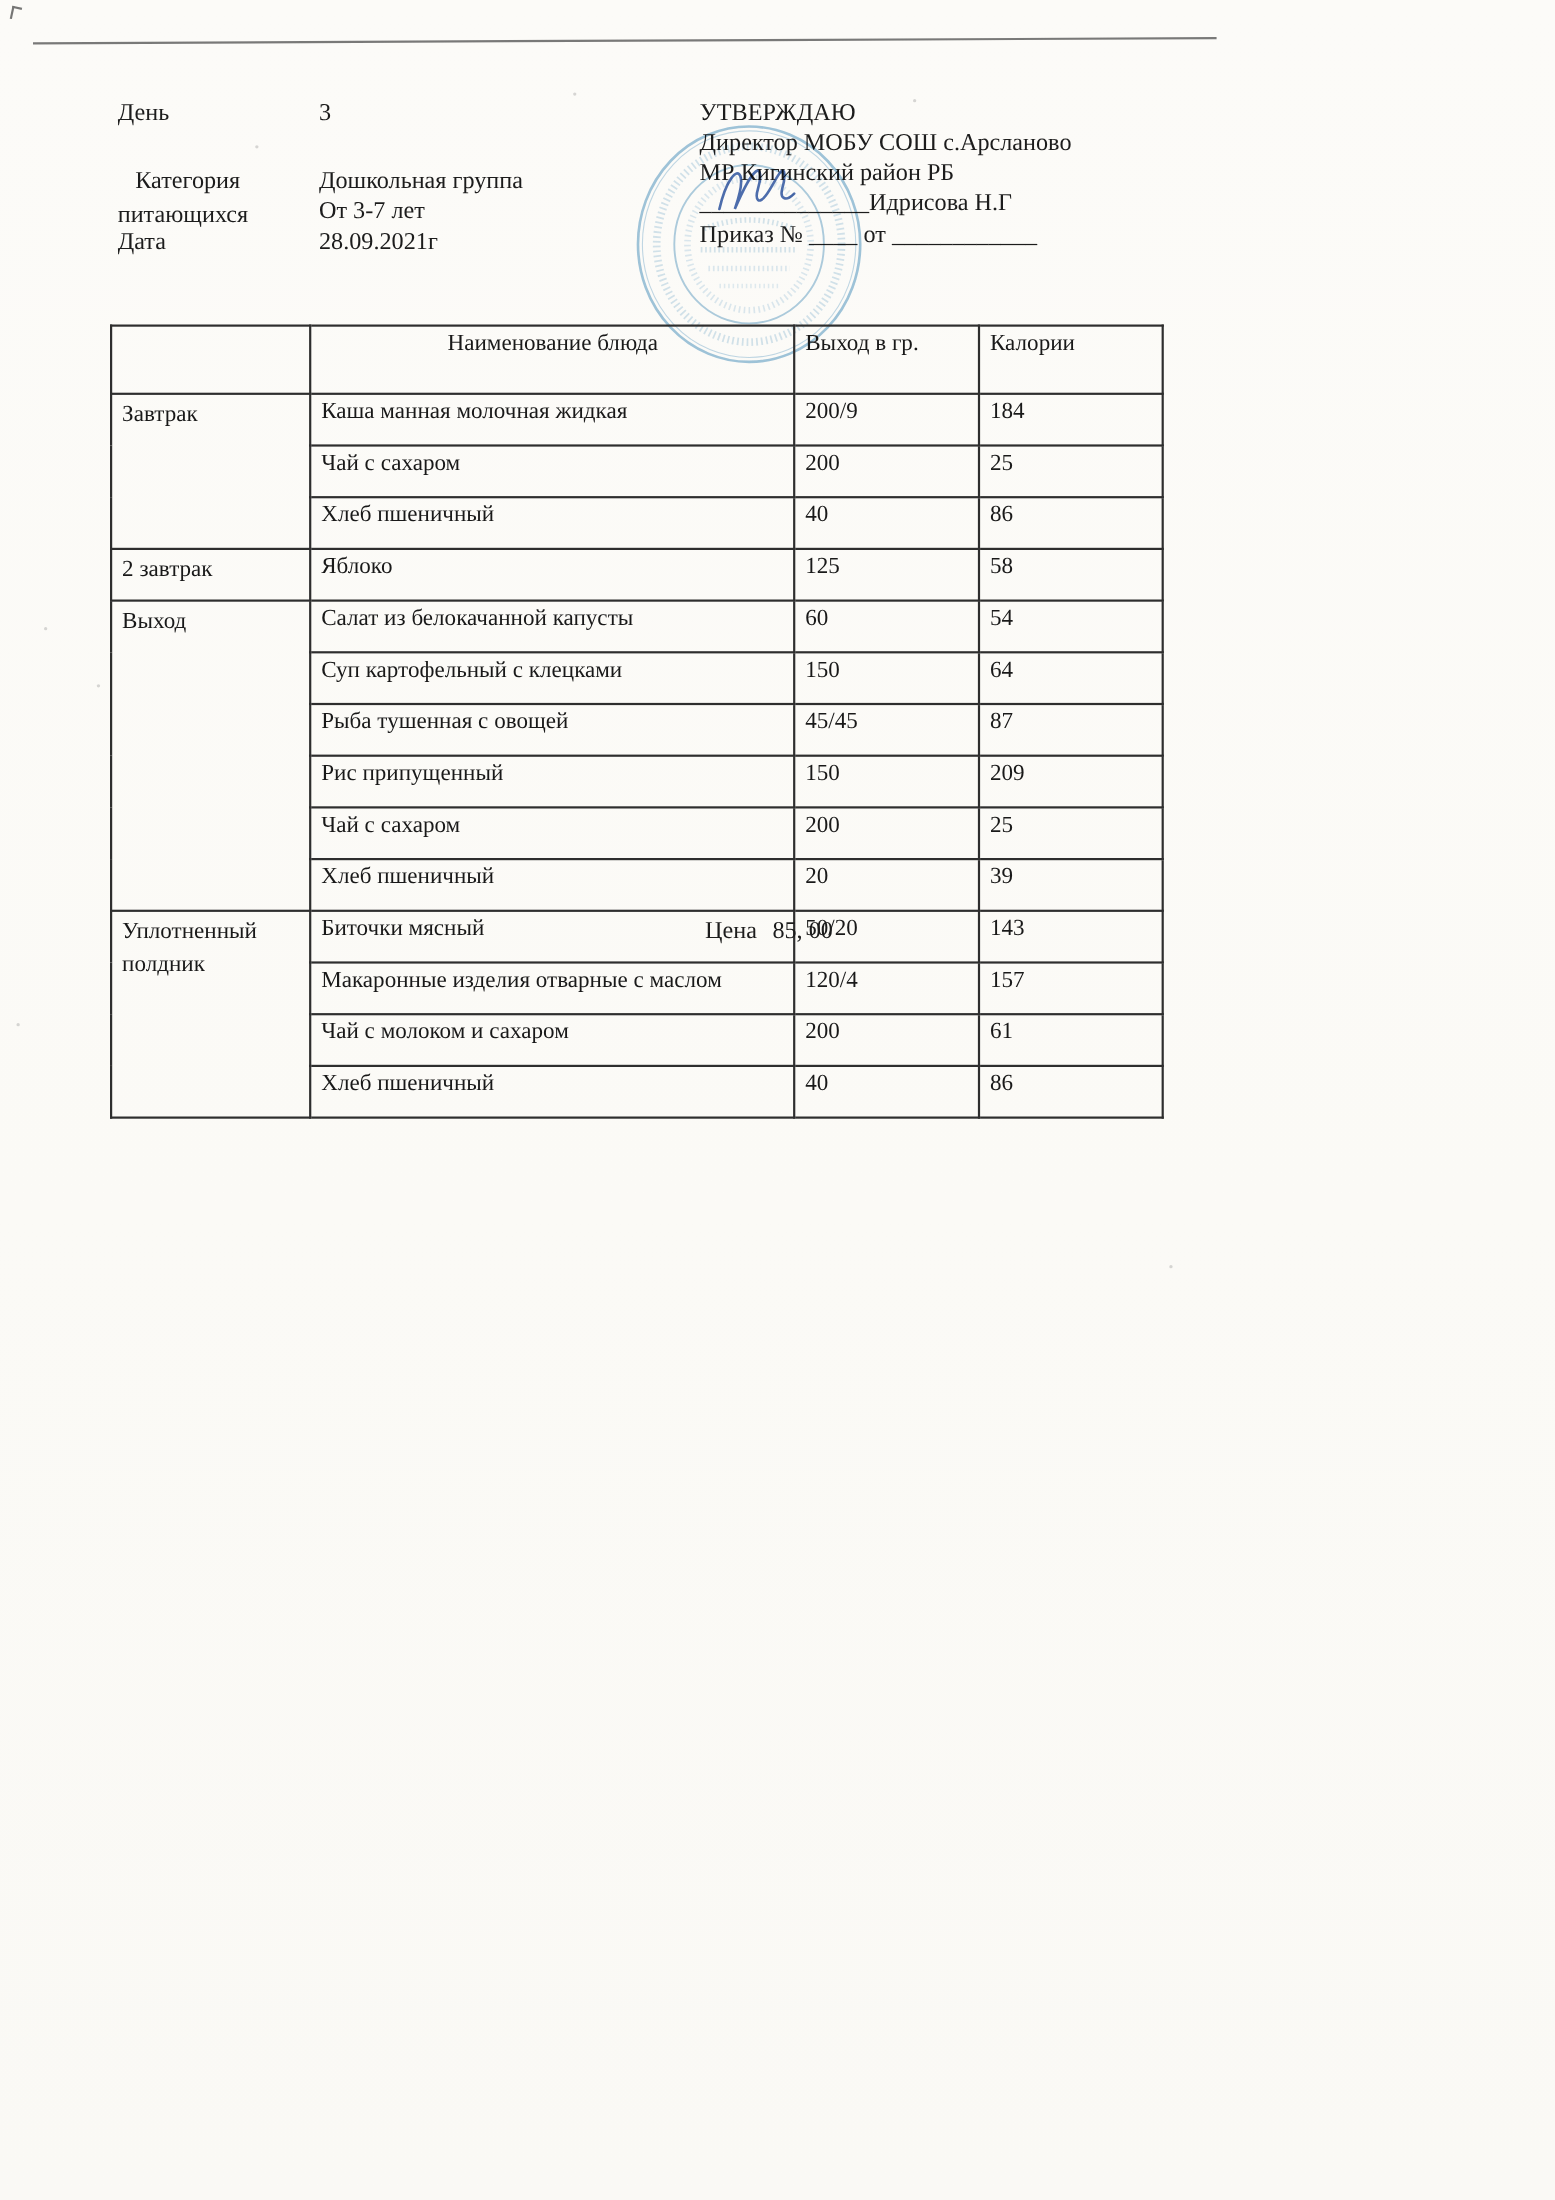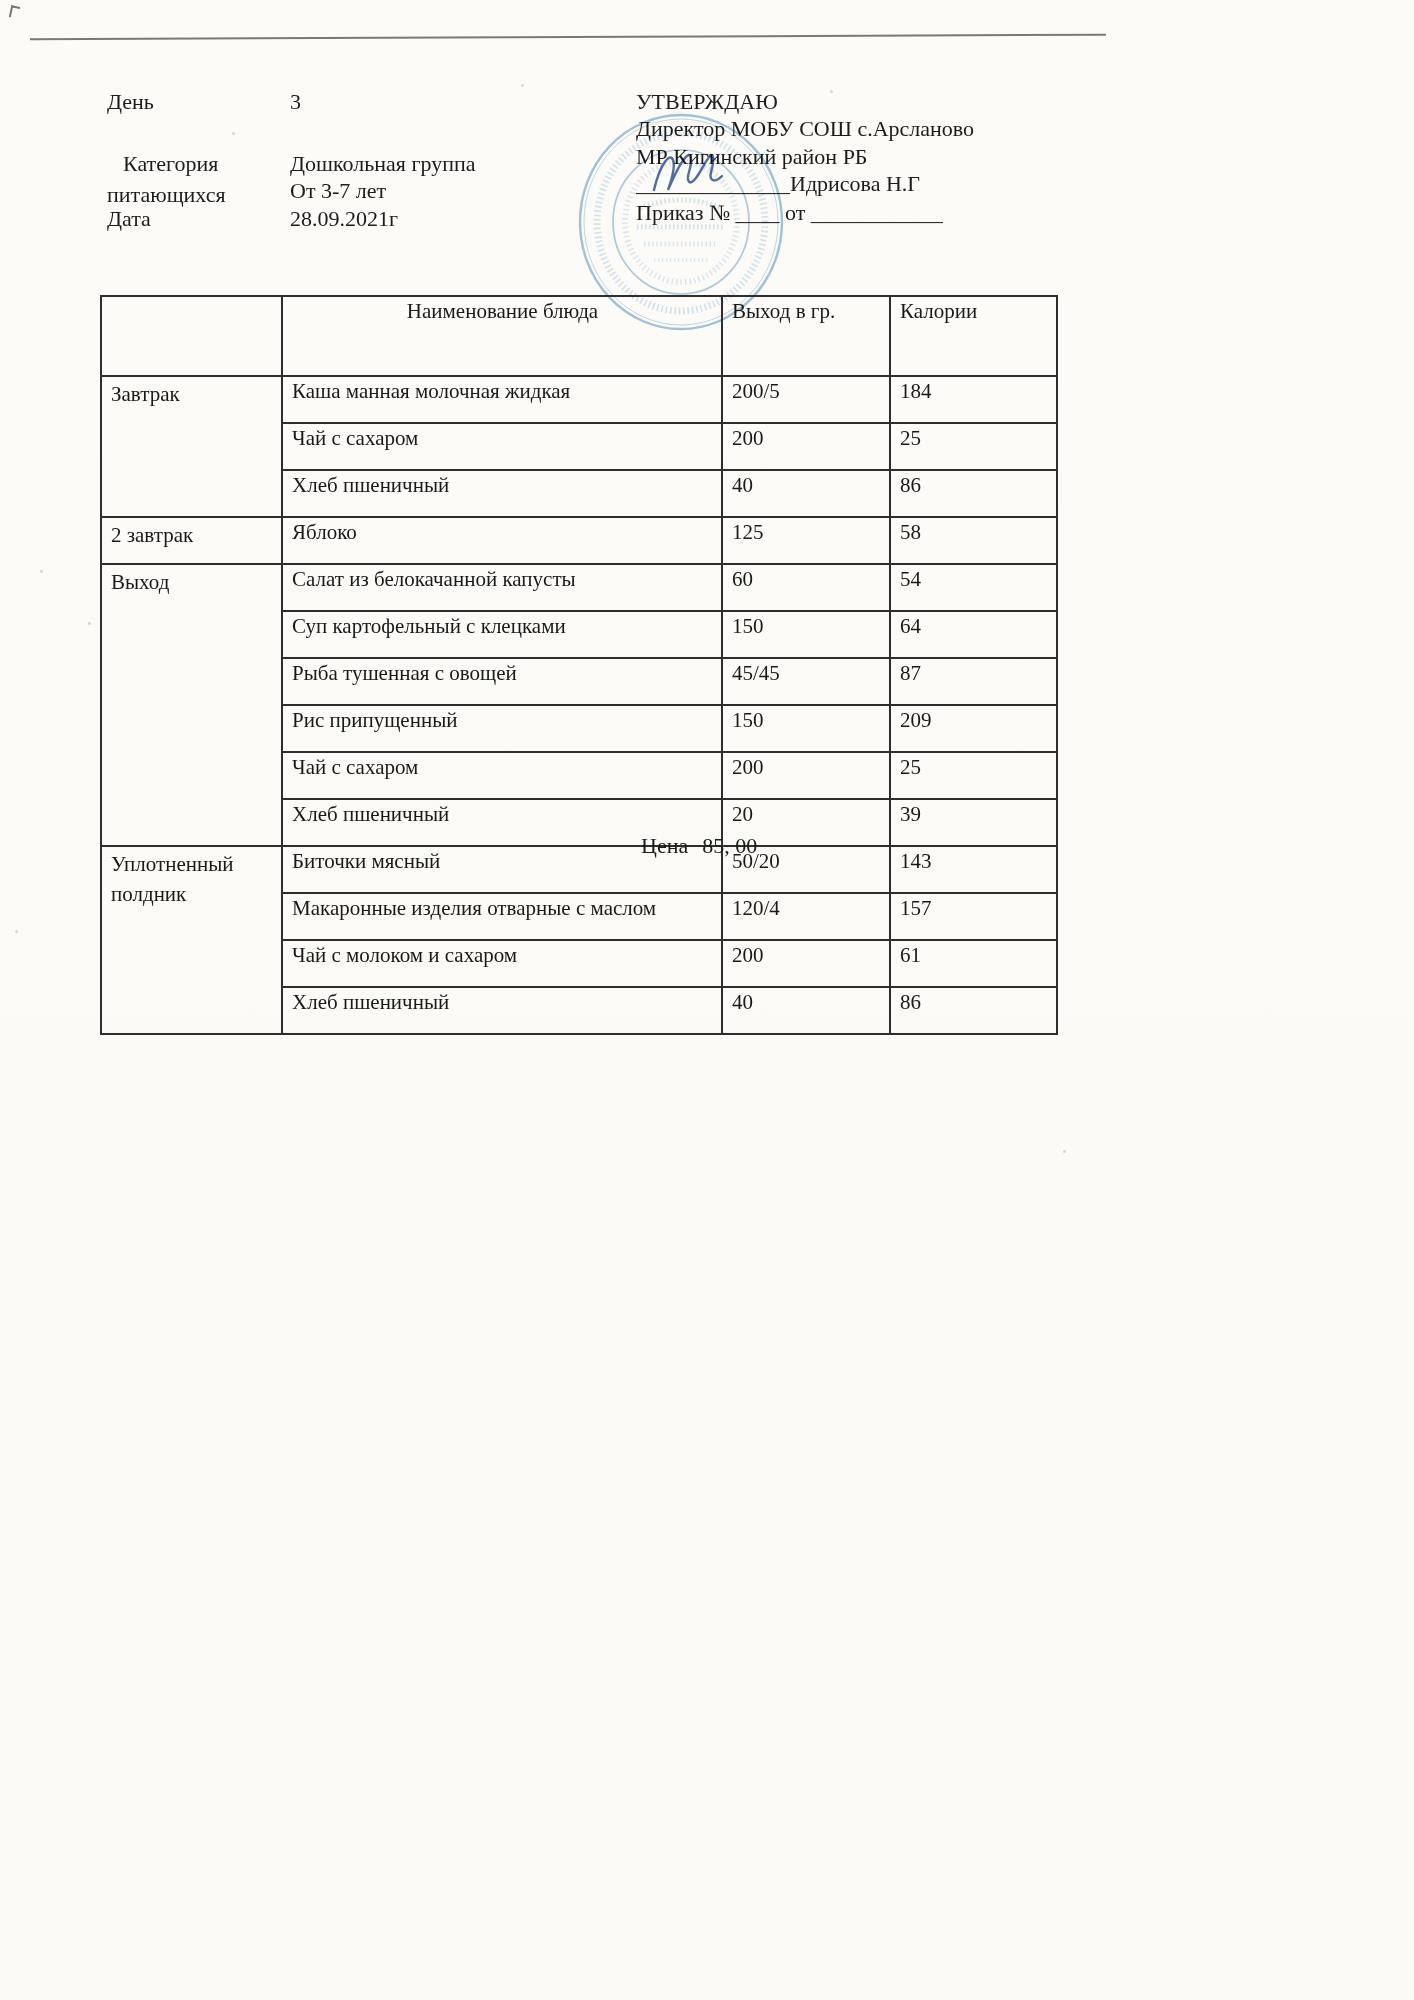--- a/index.html
+++ b/index.html
@@ -51,21 +51,21 @@
   }
   table.menu td, table.menu th {
     border: 2px solid #2e2e2e;
     padding: 2px 8px 2px 9px;
     font-weight: normal;
     text-align: left;
     vertical-align: top;
     overflow: hidden;
   }
   table.menu tr { height: 47px; }
-  table.menu tr.head-row { height: 80px; margin-left: 40px; }
+  table.menu tr.head-row { height: 62px; margin-left: 40px; }
   table.menu th.dish-head { text-align: center; }
   table.menu td.meal-cell { white-space: normal; line-height: 30px; }
 
   .price-line { left: 641px; top: 833px; font-size: 22px; }
   .price-line .gap { display: inline-block; width: 14px; }
 
   
   .stamp {
     position: absolute; left: 574px; top: 110px;
     mix-blend-mode: multiply; opacity: .85;
@@ -146,21 +146,21 @@
         <th></th>
         <th class="dish-head">Наименование блюда</th>
         <th>Выход в гр.</th>
         <th>Калории</th>
       </tr>
     </thead>
     <tbody>
         <tr>
           <td rowspan="3" class="meal-cell">Завтрак</td>
           <td>Каша манная молочная жидкая</td>
-          <td>200/5</td>
+          <td>200/9</td>
           <td>184</td>
         </tr>
         <tr>
           <td>Чай с сахаром</td>
           <td>200</td>
           <td>25</td>
         </tr>
         <tr>
           <td>Хлеб пшеничный</td>
           <td>40</td>

